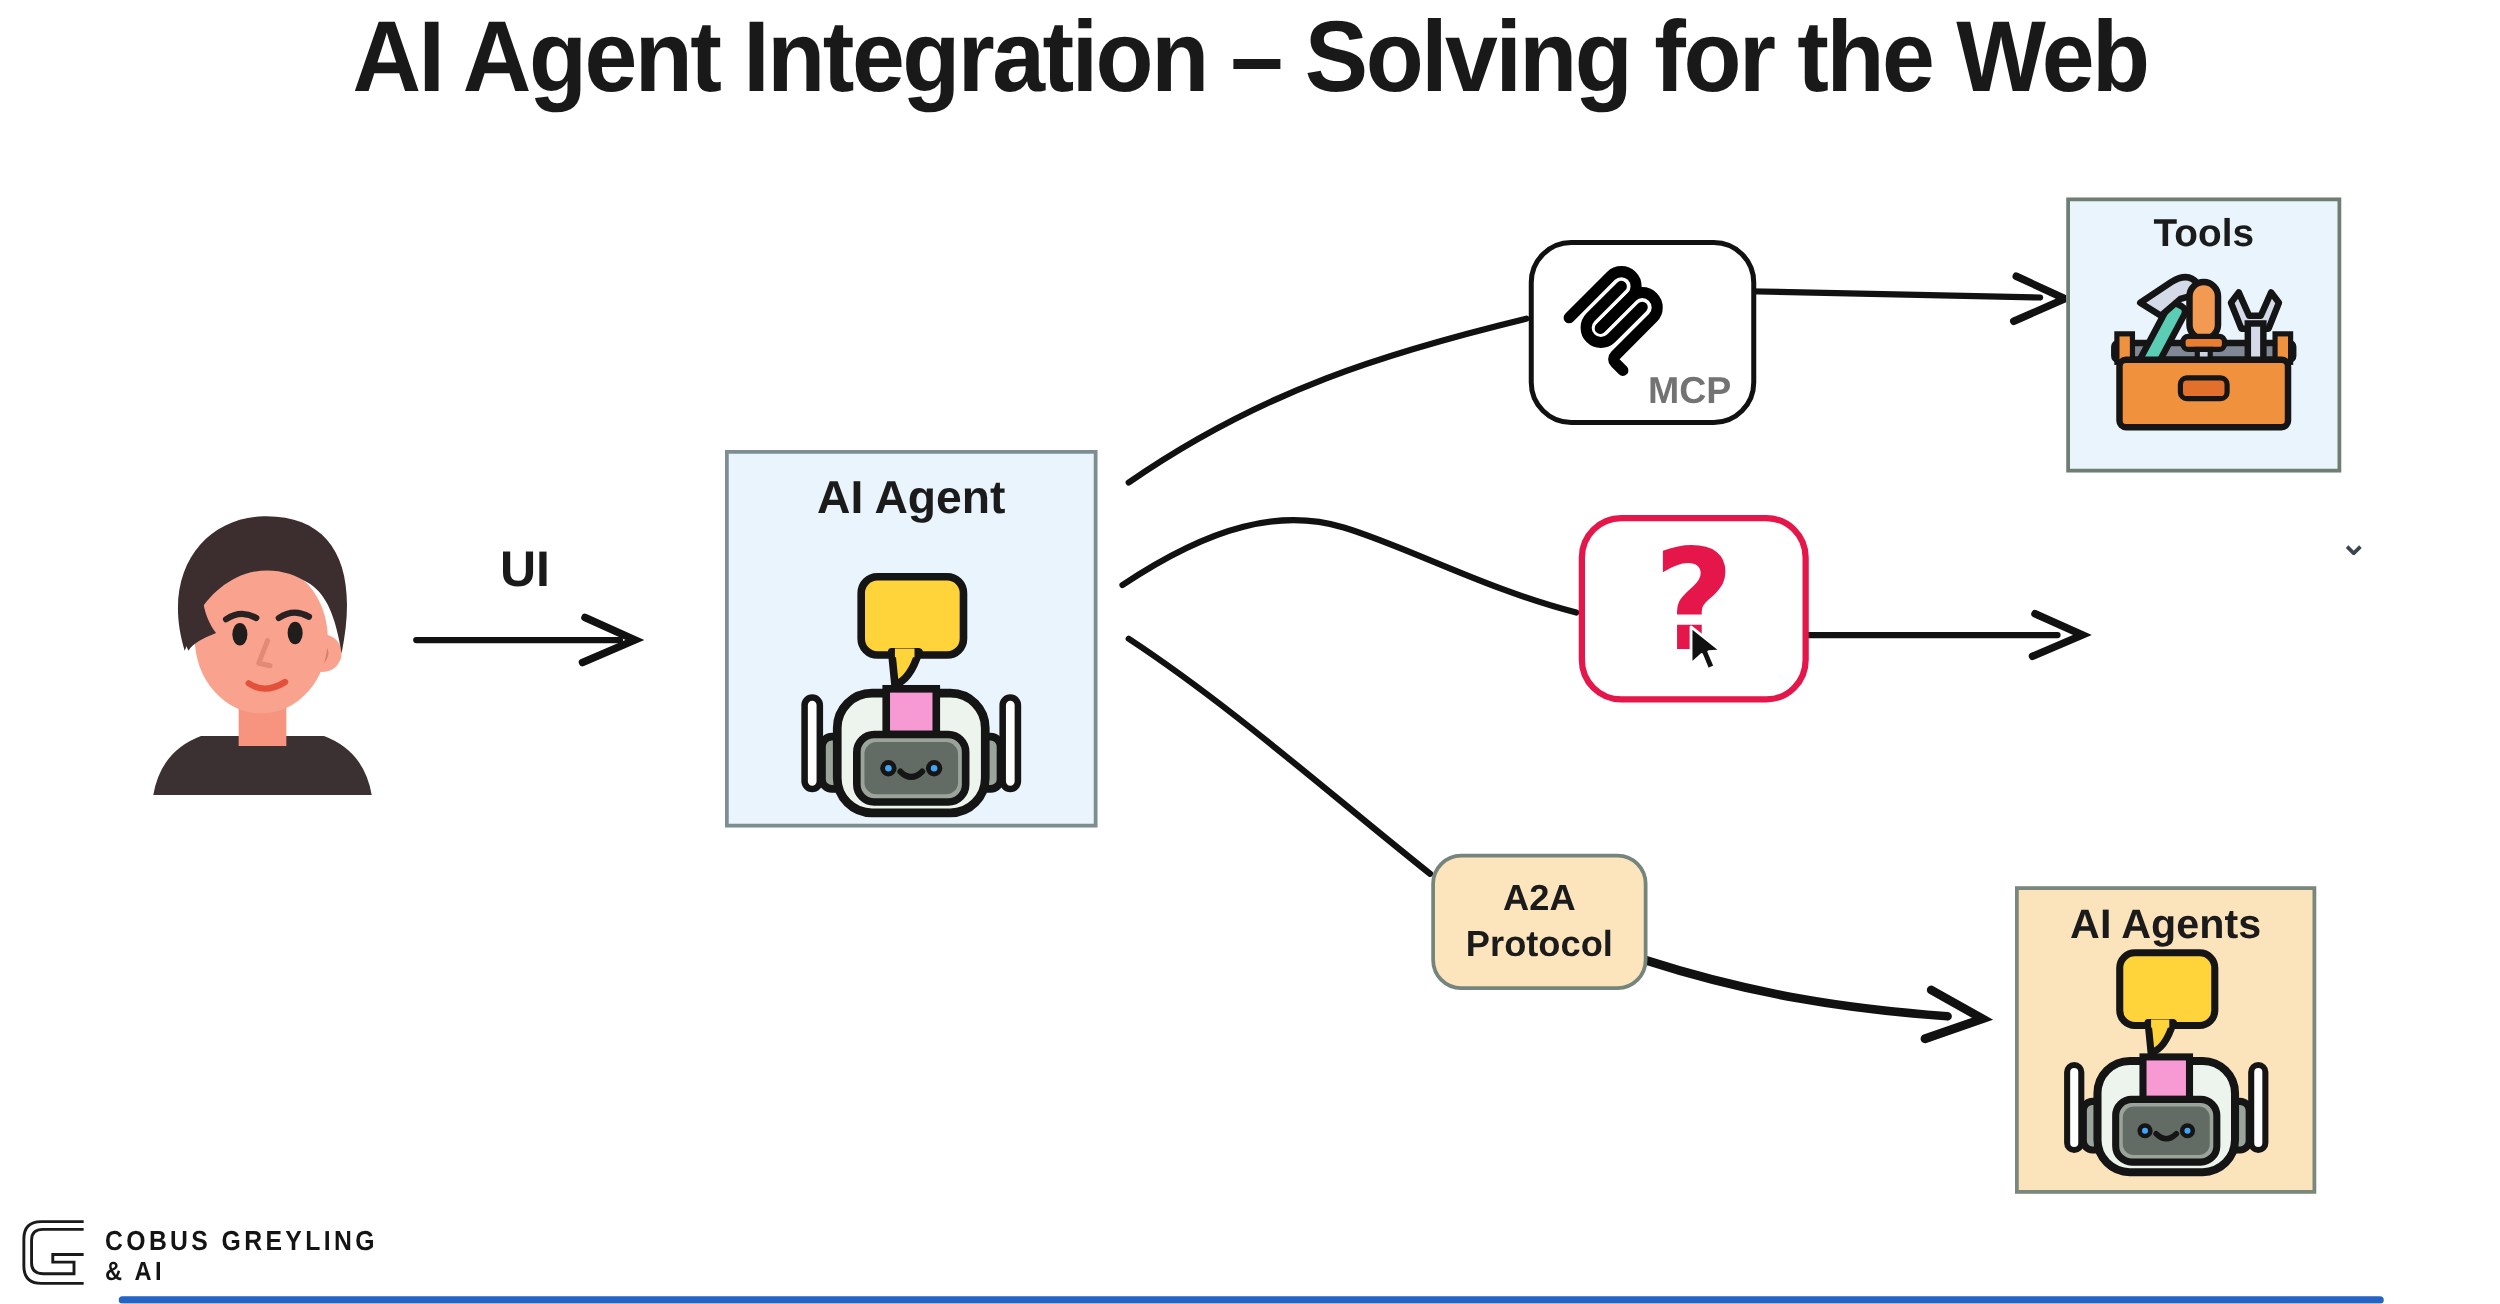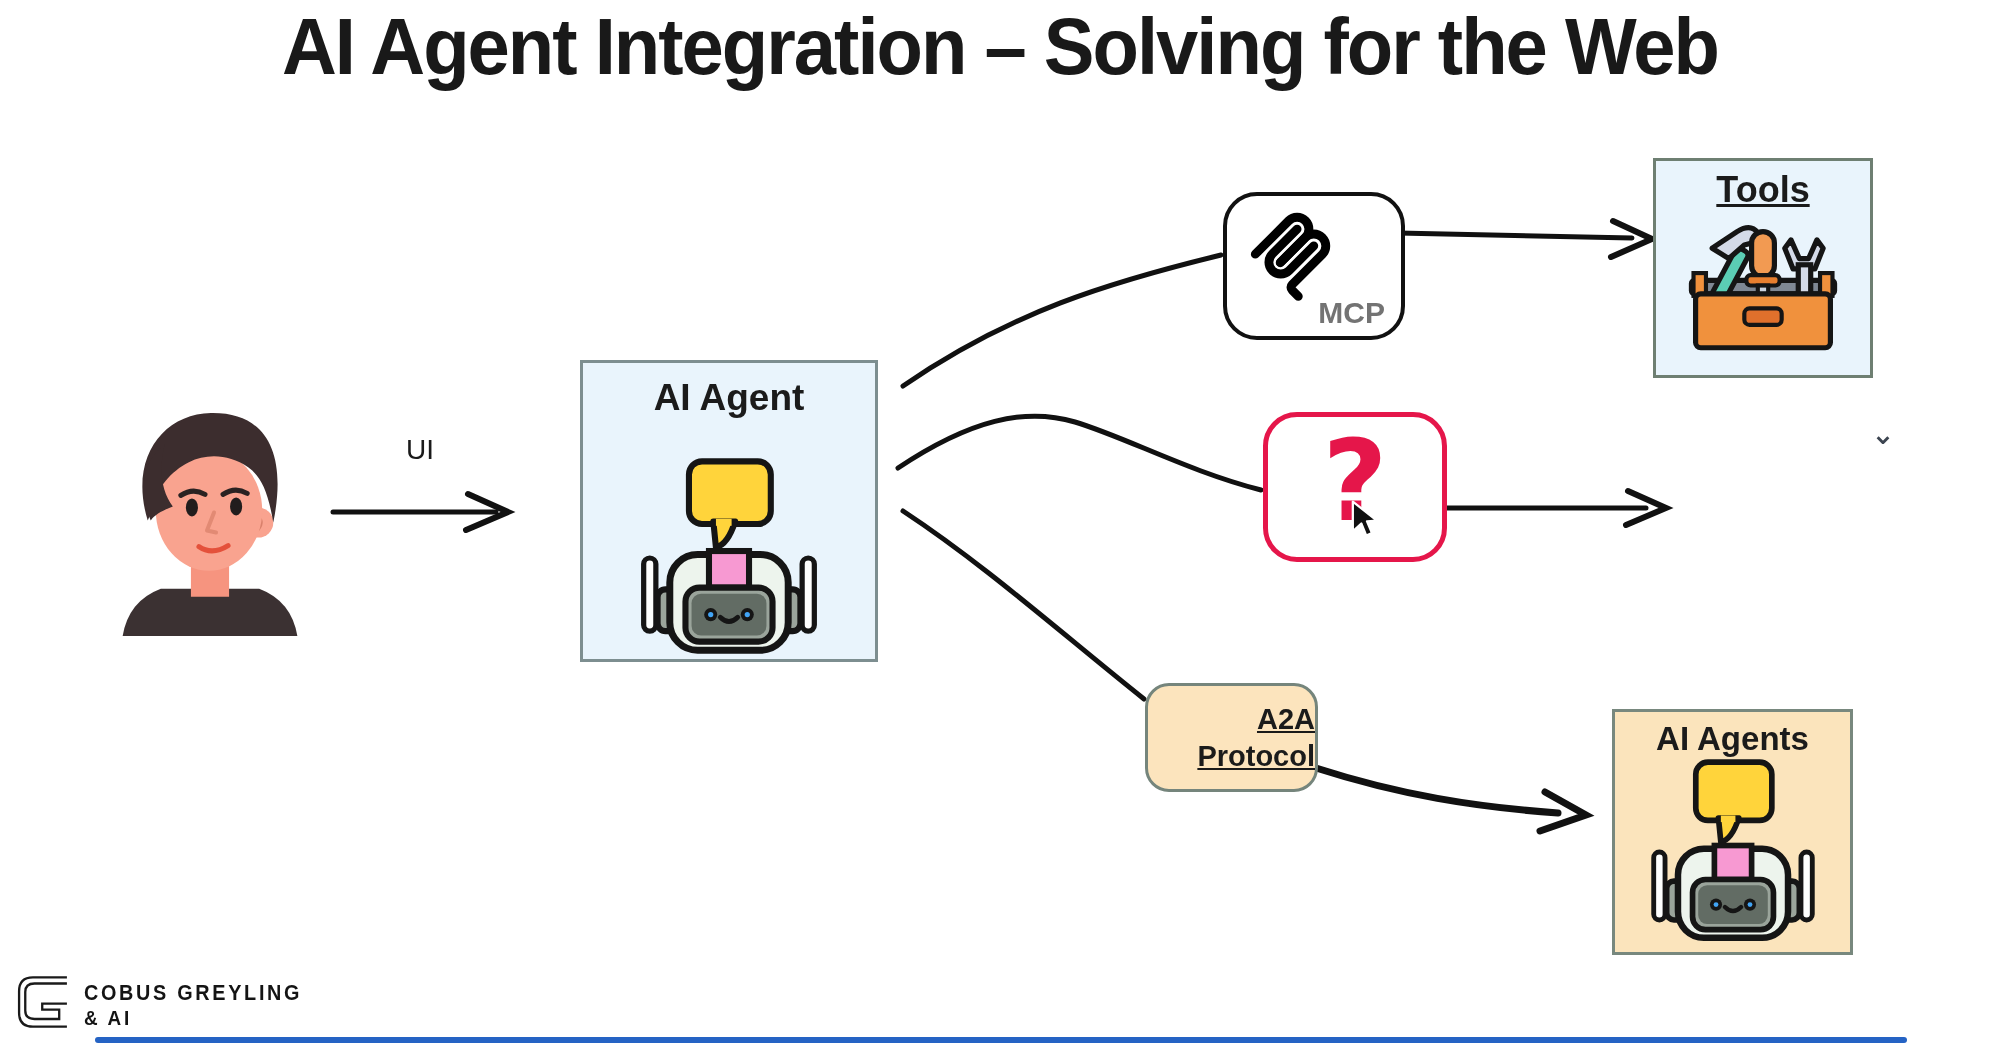--- a/index.html
+++ b/index.html
@@ -17,33 +17,33 @@
   #connectors{left:0;top:0;width:2000px;height:1043px;pointer-events:none;}
   .conn{fill:none;stroke:#111111;stroke-width:5;stroke-linecap:round;}
   .connhead{fill:none;stroke:#111111;stroke-width:6;stroke-linecap:round;stroke-linejoin:miter;}
   .thick{stroke-width:7;}
   
   .panel{box-sizing:border-box;display:flex;flex-direction:column;align-items:center;}
   .panel .node-title{font-weight:bold;color:#1b1b1b;}
   #ai-agent-box{left:580px;top:360px;width:298px;height:302px;background:#E9F4FC;border:3px solid #7D8E90;gap:36px;}
   #ai-agent-box .node-title{font-size:37px;margin-top:14px;}
   #tools-box{left:1653px;top:158px;width:220px;height:220px;background:#E9F4FC;border:3px solid #6E7F72;}
-  #tools-box .node-title{font-size:36px;margin-top:8px;text-decoration:underline;}
+  #tools-box .node-title{font-size:31px;margin-top:8px;}
   #www-box{left:1682px;top:425px;width:215px;height:222px;background:#E6F3FB;border:3px solid #50604F;}
   #agents-box{left:1612px;top:709px;width:241px;height:246px;background:#FBE4BC;border:3px solid #78887E;}
   #agents-box .node-title{font-size:33px;margin-top:8px;}
   #mcp-box{left:1223px;top:192px;width:174px;height:140px;background:#ffffff;border:4px solid #111111;border-radius:34px;}
   #mcp-label{right:16px;bottom:6px;font-size:30px;font-weight:bold;color:#737373;}
   #q-box{left:1263px;top:412px;width:174px;height:140px;background:#ffffff;border:5px solid #E5164A;border-radius:34px;}
   #q-mark{width:100%;text-align:center;font-family:"DejaVu Sans", sans-serif;
     font-size:112px;line-height:128px;font-weight:bold;color:#E5164A;}
   #a2a-box{left:1145px;top:683px;width:167px;height:103px;background:#FCE4BD;border:3px solid #75857C;border-radius:24px;
-    display:flex;flex-direction:column;justify-content:center;align-items:flex-end;text-decoration:underline;}
+    display:flex;flex-direction:column;justify-content:center;align-items:center;}
   .a2a-line{font-size:29px;font-weight:bold;color:#1b1b1b;line-height:37px;}
-  #ui-label{left:330px;top:434px;width:180px;text-align:center;font-size:28px;font-weight:normal;}
+  #ui-label{left:330px;top:434px;width:180px;text-align:center;font-size:40px;font-weight:bold;}
   #cursor{left:1350px;top:500px;}
   #www-corner-mark{left:1876px;top:436px;}
   
   #brand{left:16px;top:974px;display:flex;align-items:center;}
   #brand-text{margin-left:14px;margin-top:6px;transform:scaleX(0.9);transform-origin:left top;}
   .brand-line1{font-size:22px;font-weight:bold;letter-spacing:3px;line-height:26px;color:#141414;white-space:nowrap;}
   .brand-line2{font-size:21px;font-weight:bold;letter-spacing:3px;line-height:24px;color:#141414;}
   #bottom-rule{left:95px;top:1037px;width:1812px;height:6px;background:#2563C4;border-radius:3px;}
 </style>
 </head>

